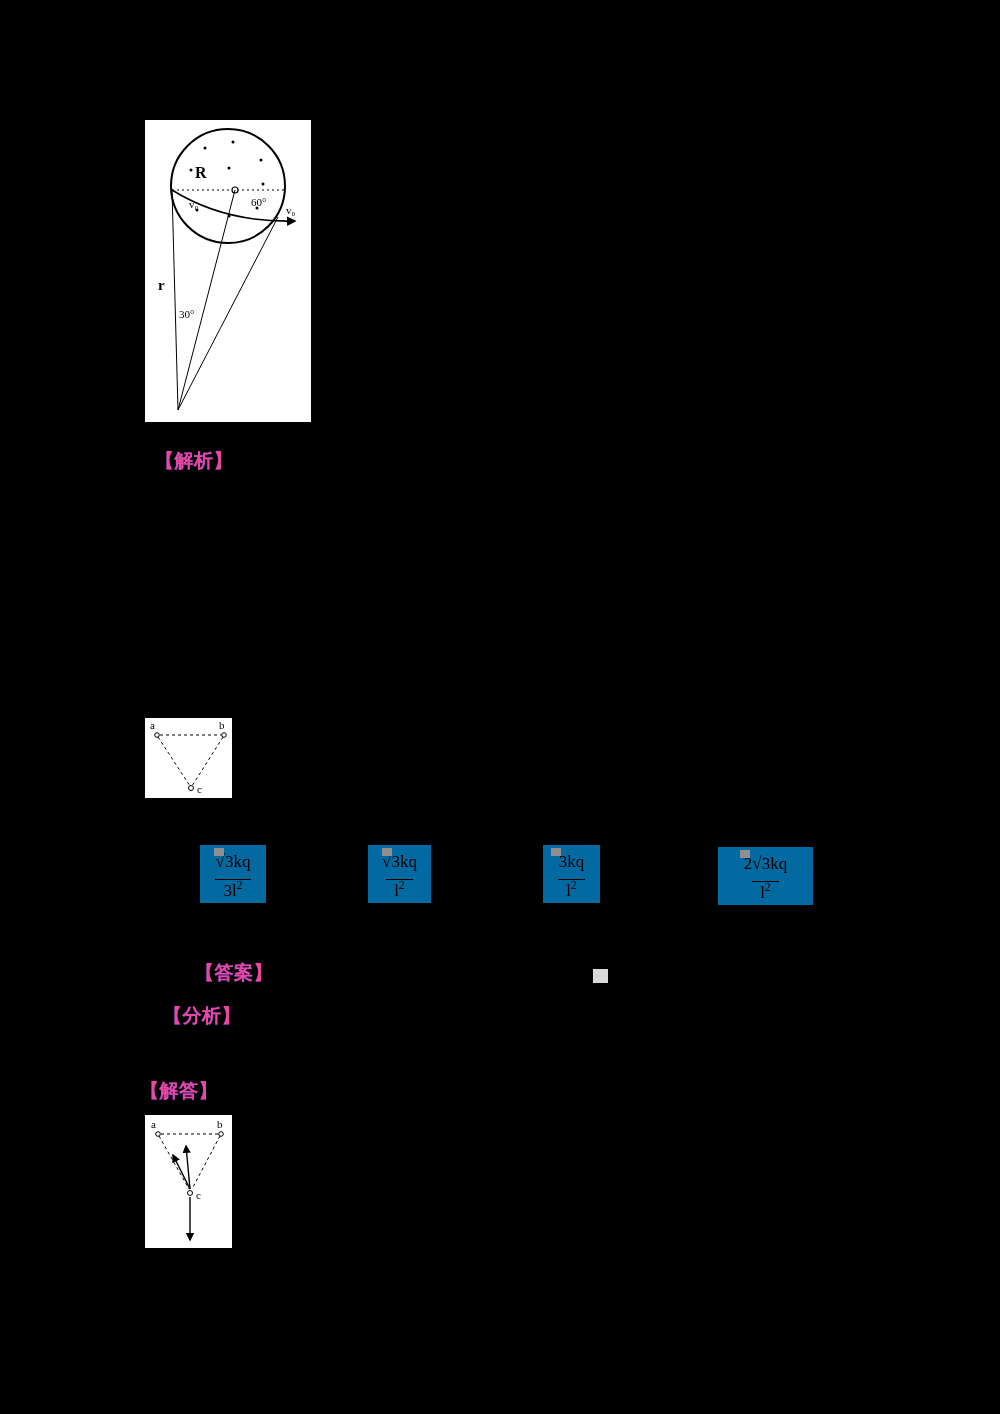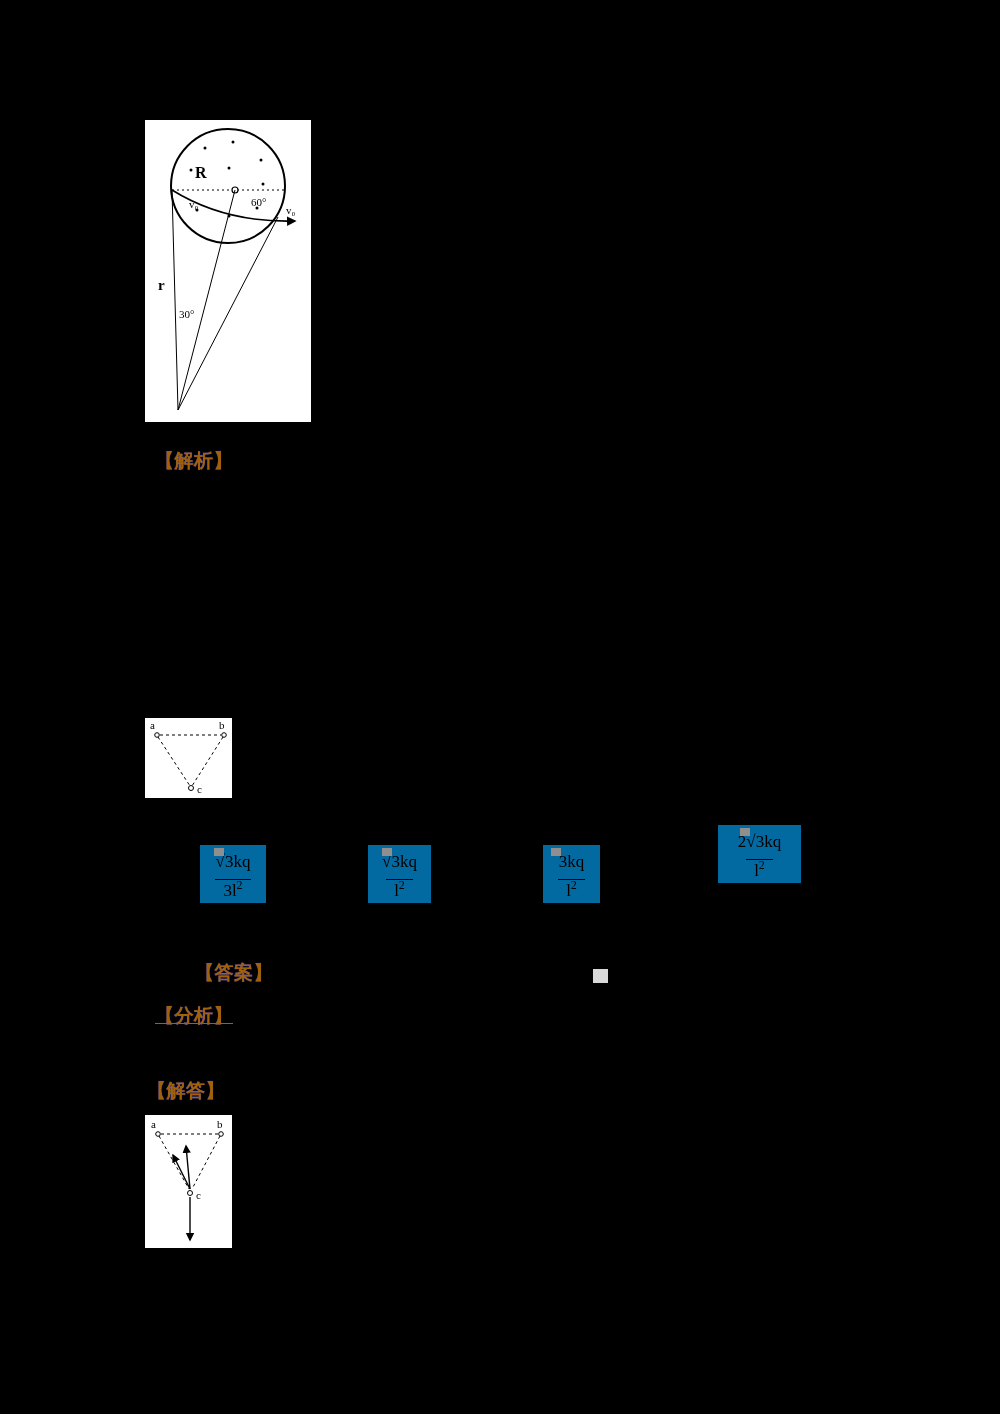--- a/index.html
+++ b/index.html
@@ -9,21 +9,21 @@
     position:relative;
     font-family:"Liberation Serif", serif;
     overflow:hidden;
   }
   .panel{
     position:absolute;
     background:#ffffff;
   }
   .heading{
     position:absolute;
-    color:#a16207;
+    color:#ec4899;
     font-family:"Liberation Sans", sans-serif;
     font-weight:bold;
     font-size:19px;
     line-height:20px;
     letter-spacing:0.5px;
     text-shadow:0 0 1px #3333ff;
     white-space:nowrap;
   }
   .answer-square{
     position:absolute;
@@ -143,34 +143,34 @@
 </div>
 
 <div class="opt" style="left:543px;top:845px;width:57px;height:58px;">
   <span class="smudge" style="left:8px;"></span>
   <span class="frac">
     <span class="num">3kq</span>
     <span class="den"><span>l</span><sup>2</sup></span>
   </span>
 </div>
 
-<div class="opt" style="left:718px;top:825px;width:83px;height:58px;">
+<div class="opt" style="left:718px;top:847px;width:95px;height:58px;">
   <span class="smudge" style="left:22px;"></span>
   <span class="frac">
     <span class="num">2√3kq</span>
     <span class="den"><span>l</span><sup>2</sup></span>
   </span>
 </div>
 
 <div class="heading" style="left:155px;top:963px;margin-left:40px;">【答案】</div>
 <div class="answer-square"></div>
 
-<div class="heading" style="left:155px;top:1006px;text-decoration:underline;">【分析】</div>
+<div class="heading" style="left:163px;top:1006px;">【分析】</div>
 
-<div class="heading" style="left:147px;top:1081px;">【解答】</div>
+<div class="heading" style="left:140px;top:1081px;">【解答】</div>
 
 <div class="panel" style="left:145px;top:1115px;width:87px;height:133px;">
   <svg width="87" height="133" viewBox="0 0 87 133">
     <defs>
       <marker id="ah3" markerWidth="8" markerHeight="8" refX="5" refY="3" orient="auto">
         <path d="M0,0 L6,3 L0,6 Z" fill="#000"></path>
       </marker>
     </defs>
     <g stroke="#000" stroke-width="1" stroke-dasharray="3 3">
       <line x1="16" y1="19" x2="74" y2="19"></line>

